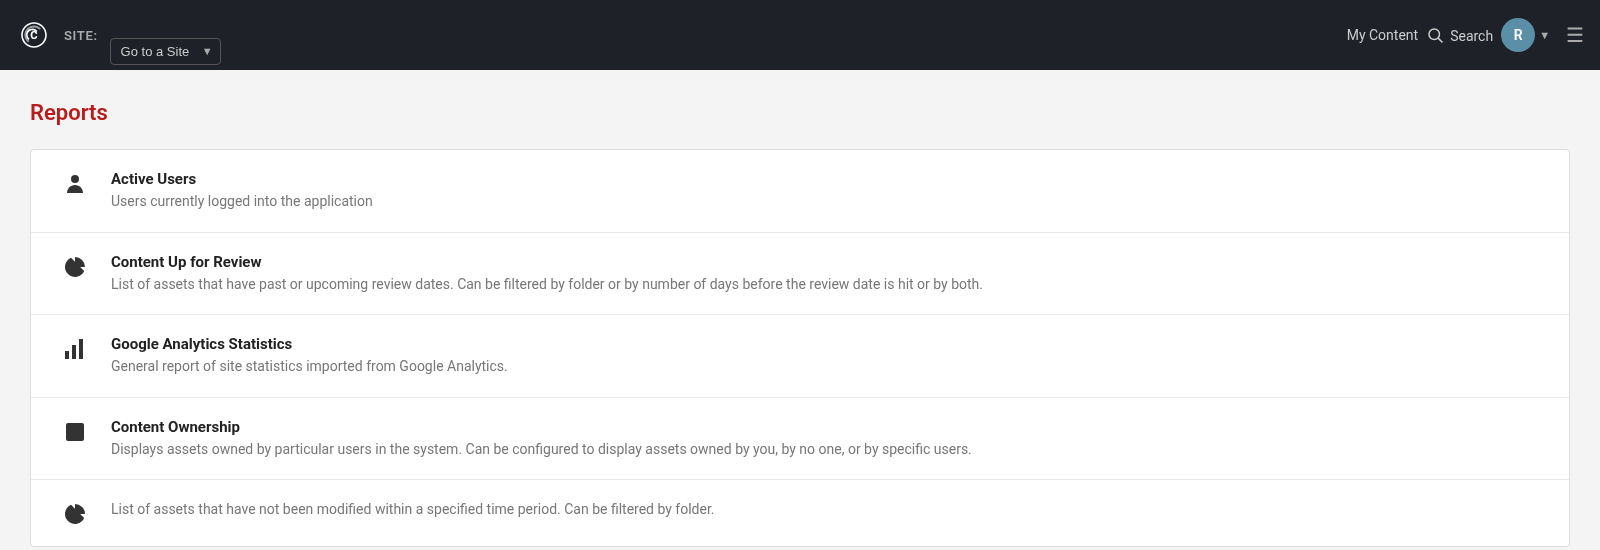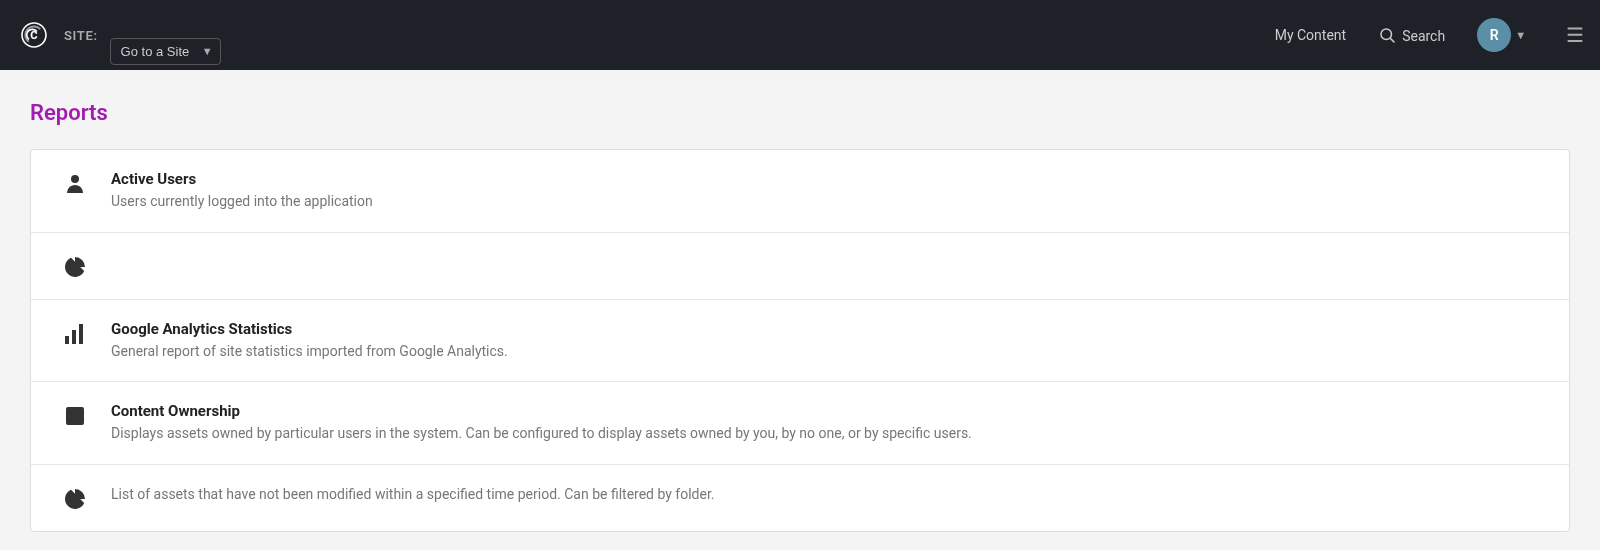--- a/index.html
+++ b/index.html
@@ -56,21 +56,21 @@
       position: absolute;
       right: 8px;
       color: #aaa;
       pointer-events: none;
       font-size: 11px;
     }
 
     .header-right {
       display: flex;
       align-items: center;
-      gap: 32px;
+      gap: 8px;
     }
     .my-content-link {
       color: #ccc;
       font-size: 14px;
       text-decoration: none;
       cursor: pointer;
     }
     .search-area {
       display: flex;
       align-items: flex-end;
@@ -118,21 +118,21 @@
 
     
     .main {
       padding: 30px 30px;
       background: #f4f4f4;
       min-height: calc(100vh - 70px);
     }
     .page-title {
       font-size: 22px;
       font-weight: 600;
-      color: #a21caf;
+      color: #b91c1c;
       margin-bottom: 24px;
     }
 
     
     .reports-card {
       background: white;
       border: 1px solid #ddd;
       border-radius: 4px;
       overflow: hidden;
     }
@@ -227,20 +227,24 @@
           <div class="report-desc">Users currently logged into the application</div>
         </div>
       </div>
       <div class="report-item">
         <div class="report-icon">
           <svg viewBox="0 0 24 24" xmlns="http://www.w3.org/2000/svg">
             <path d="M21.21 15.89A10 10 0 1 1 8 2.83"></path>
             <path d="M22 12A10 10 0 0 0 12 2v10z"></path>
           </svg>
         </div>
+        <div class="report-text">
+          <div class="report-title">Content Up for Review</div>
+          <div class="report-desc">List of assets that have past or upcoming review dates. Can be filtered by folder or by number of days before the review date is hit or by both.</div>
+        </div>
       </div>
       <div class="report-item">
         <div class="report-icon">
           <svg viewBox="0 0 24 24" xmlns="http://www.w3.org/2000/svg">
             <rect x="2" y="14" width="4" height="8"></rect>
             <rect x="9" y="8" width="4" height="14"></rect>
             <rect x="16" y="2" width="4" height="20"></rect>
           </svg>
         </div>
         <div class="report-text">

